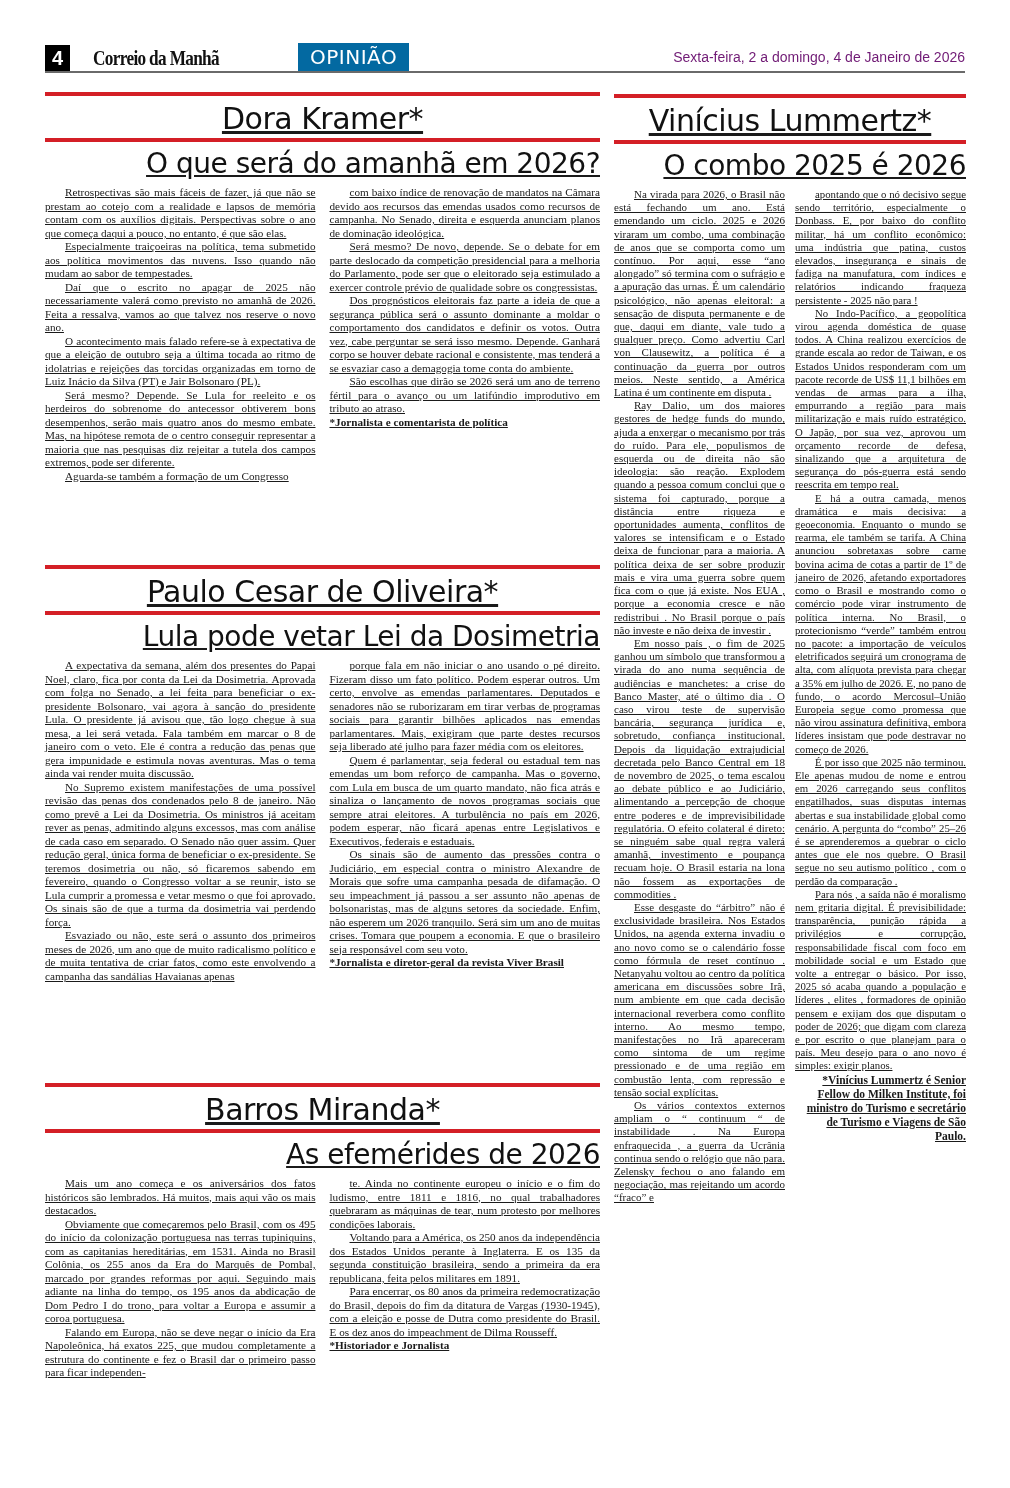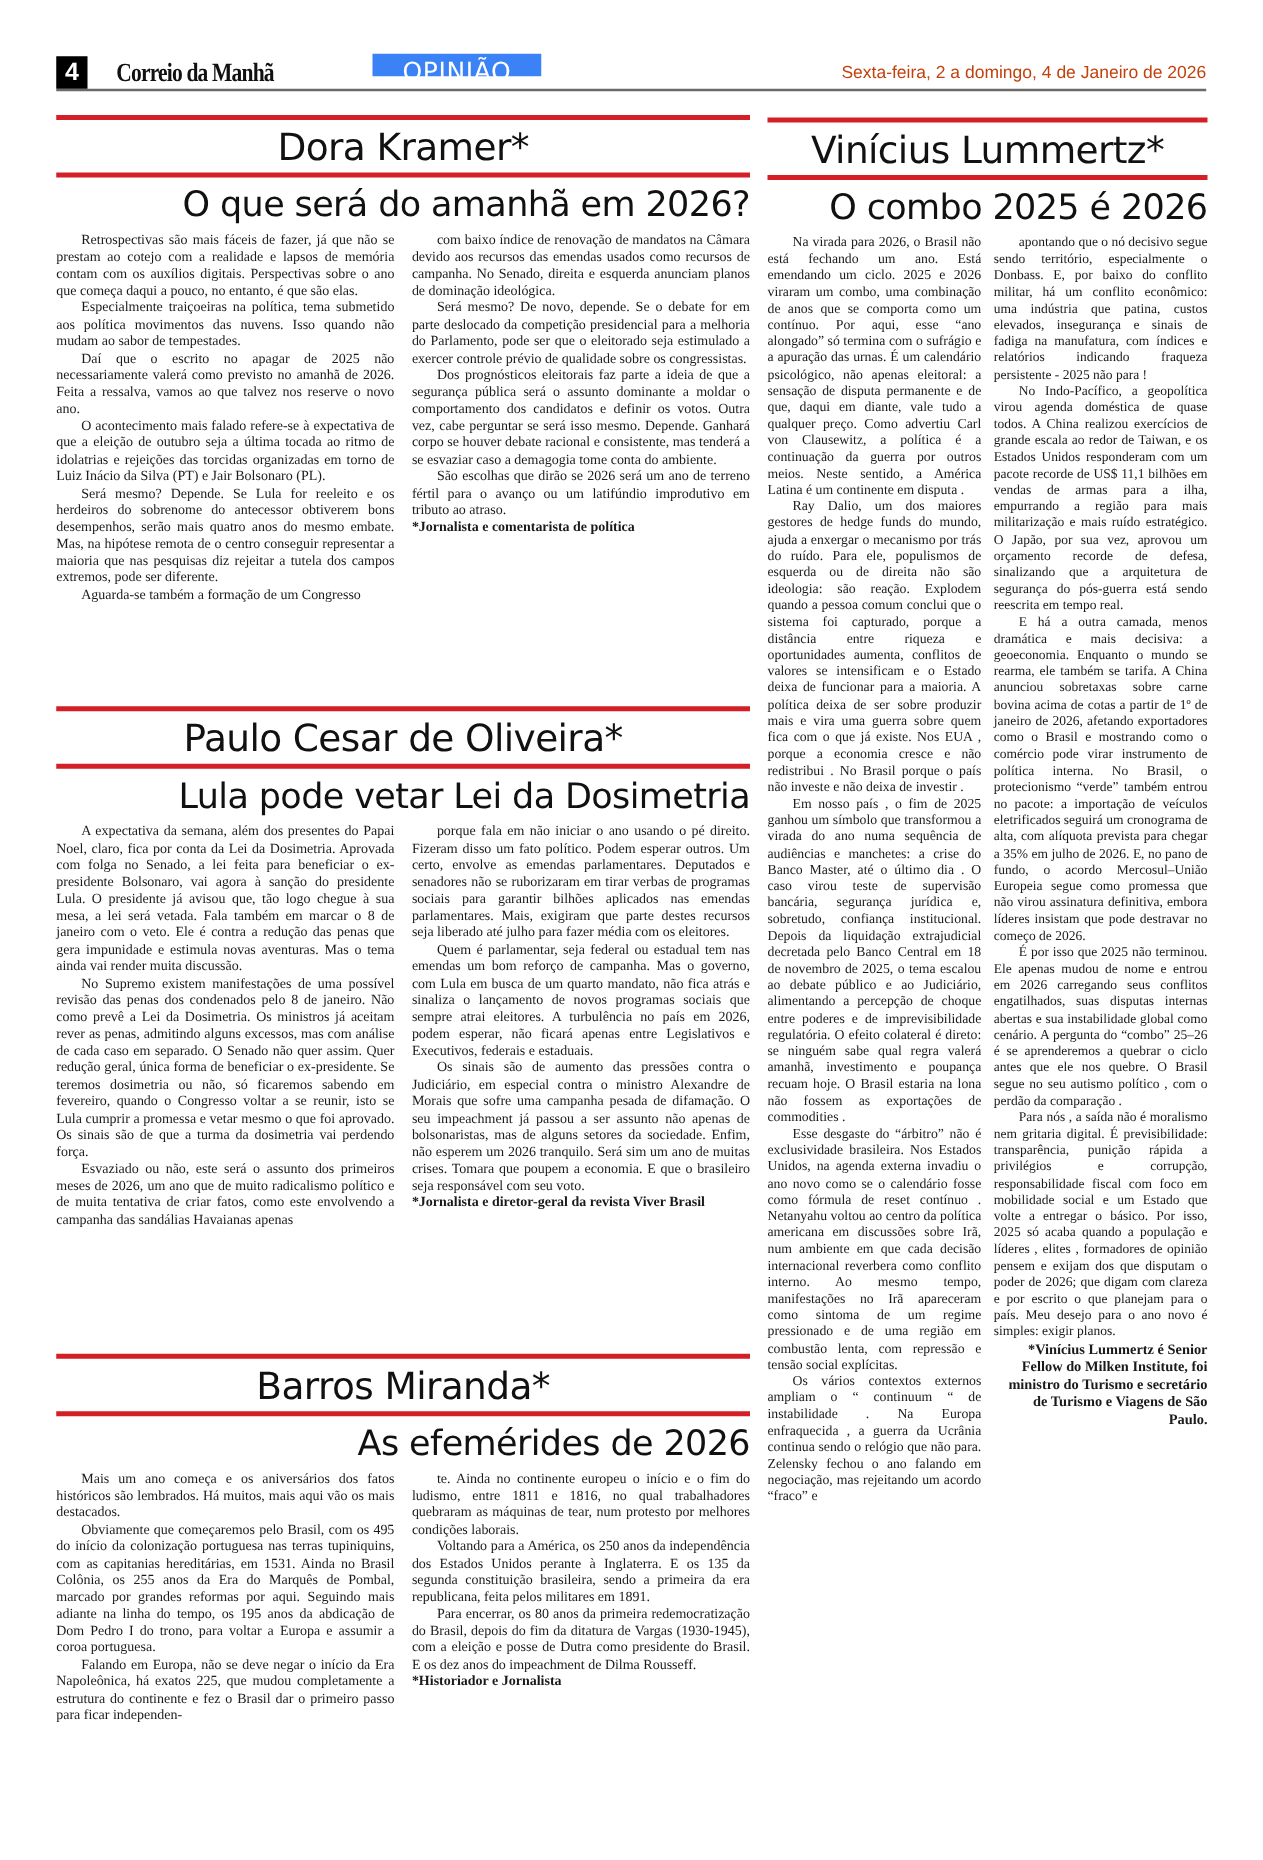--- a/index.html
+++ b/index.html
@@ -1,23 +1,23 @@
 <!DOCTYPE html>
 <html><head>
 <meta charset="utf-8">
 <style>
   html, body { margin: 0; padding: 0; background: #ffffff; }
   body { width: 1010px; height: 1488px; position: relative; overflow: hidden; color: #1a1a1a; }
   .masthead { position: absolute; left: 45px; top: 45px; width: 920px; height: 26px; border-bottom: 2px solid #6a6a6a; }
   .page-num { position: absolute; left: 0; top: 0; width: 25px; height: 26px; background: #000; color: #fff; font: 700 20px "Liberation Sans", sans-serif; text-align: center; line-height: 26px; }
   .paper-name { position: absolute; left: 48px; top: 0; font: 700 21px "Liberation Serif", serif; letter-spacing: -0.8px; transform: scaleX(0.82); transform-origin: left; line-height: 26px; color: #111; }
-  .section-tag { position: absolute; left: 253px; top: -2px; height: 18px; padding: 0 24px; background: #3b82f6; color: #fff; font: 400 20px "DejaVu Sans", sans-serif; line-height: 28px; letter-spacing: 0.5px; }
-  .date { position: absolute; right: 0; top: 4px; font: 400 14px "Liberation Sans", sans-serif; color: #c2410c; }
+  .section-tag { position: absolute; left: 253px; top: -2px; height: 28px; padding: 0 12px; background: #0369a1; color: #fff; font: 400 20px "DejaVu Sans", sans-serif; line-height: 28px; letter-spacing: 0.5px; }
+  .date { position: absolute; right: 0; top: 4px; font: 400 14px "Liberation Sans", sans-serif; color: #701a75; }
 
-  .article { position: absolute; }
+  .article { position: absolute; text-decoration: underline; }
   .redbar { height: 4px; background: #d41f26; }
   .author { text-align: center; font: 400 30px "DejaVu Sans", sans-serif; color: #111; line-height: 38px; margin-top: 4px; letter-spacing: -0.5px; }
   .headline { text-align: right; font: 400 28px "DejaVu Sans", sans-serif; color: #111; line-height: 44px; letter-spacing: -0.5px; }
   .cols { display: flex; gap: 14px; margin-top: 0; }
   .col { flex: 1; font: 400 11.2px "Liberation Serif", serif; line-height: 13.5px; text-align: justify; hyphens: auto; color: #1a1a1a; }
   .col p { margin: 0; text-indent: 20px; }
   .credit { text-align: left; font: 700 11.2px "Liberation Serif", serif; margin-top: 14px; text-indent: 0 !important; }
   .credit-multi { text-align: right; font: 700 11.5px "Liberation Serif", serif; line-height: 14px; margin-top: 14px; text-indent: 0 !important; }
 </style>
 </head>

